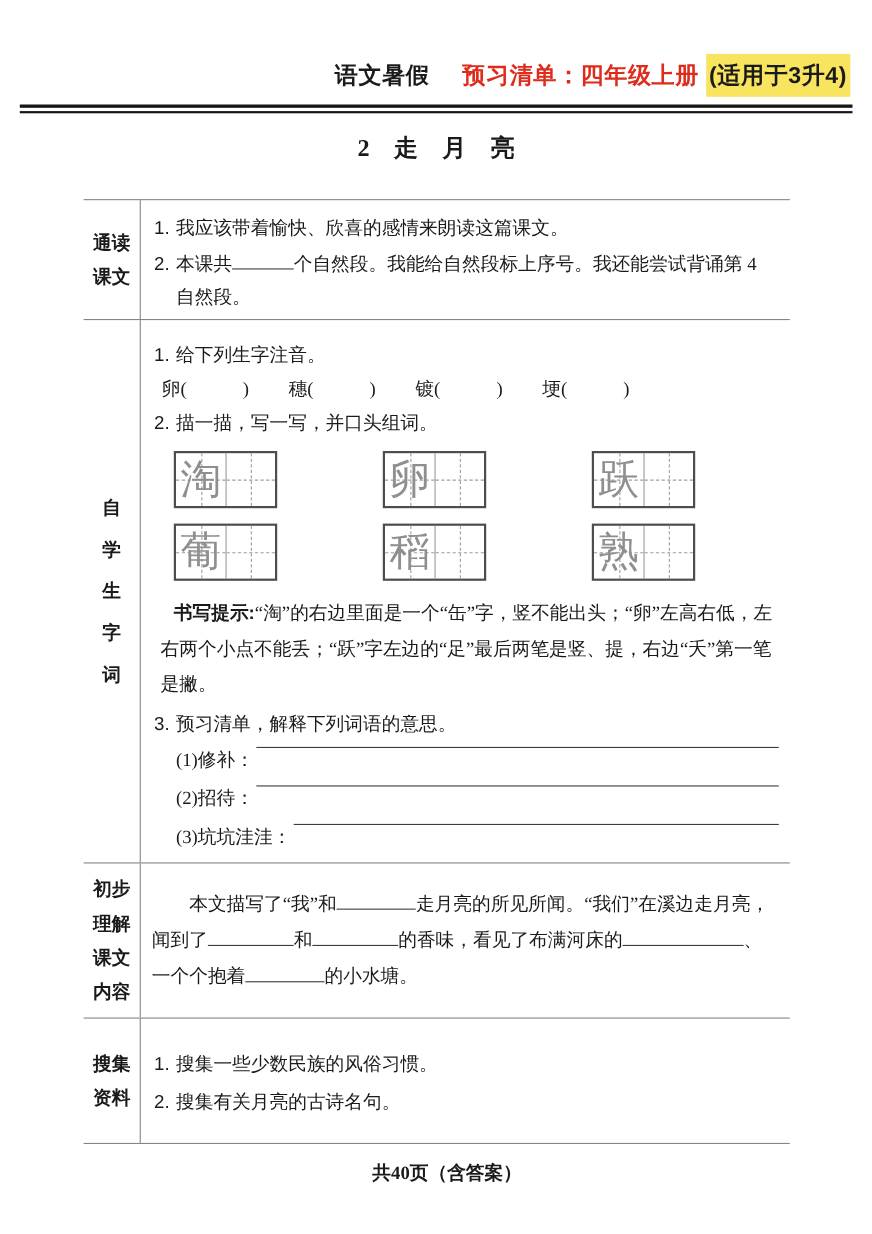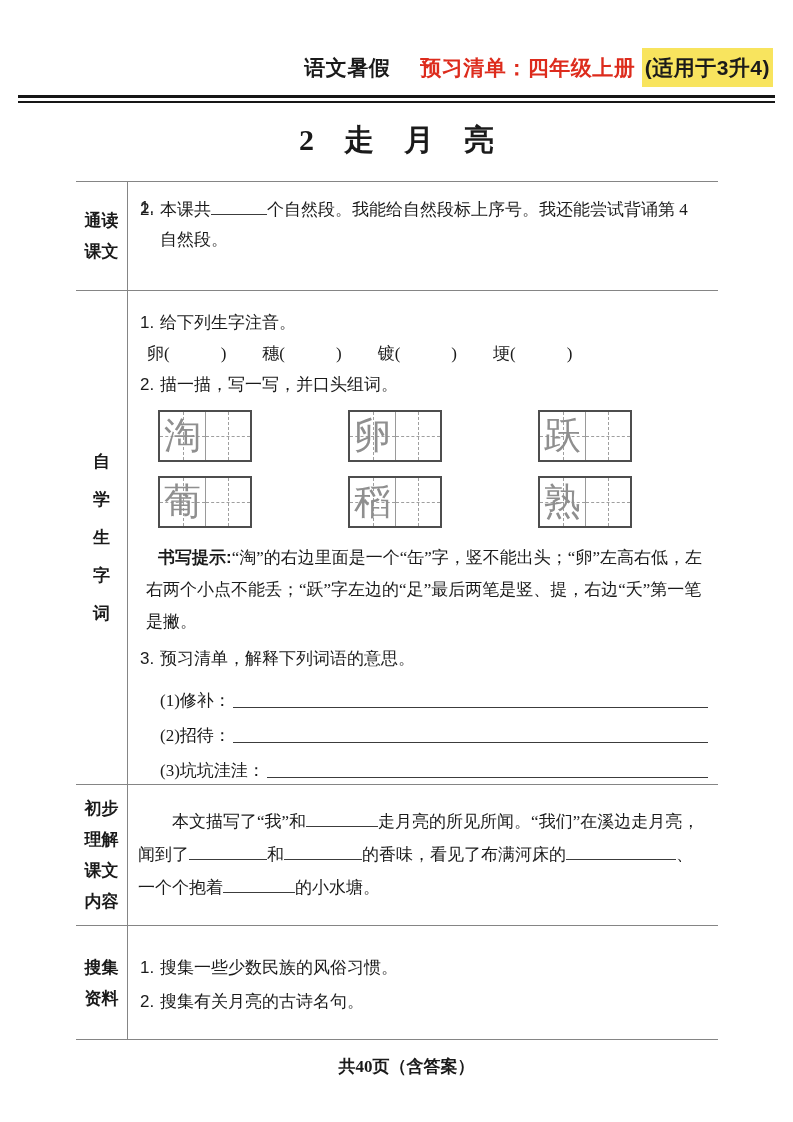--- a/index.html
+++ b/index.html
@@ -32,21 +32,21 @@
   .header-rule{
     position:absolute; top:95px; left:18px; right:18px;
     height:8px;
     border-top:3px solid #161616;
     border-bottom:2px solid #161616;
   }
 
   
   .lesson-title{
     position:absolute; top:120px; left:0; width:100%;
-    text-align:center; font-weight:bold; font-size:30px;
+    text-align:center; font-weight:bold; font-size:22px;
   }
 
   
   .prep-table{
     position:absolute; top:181px; left:76px; width:642px;
     font-size:17px;
   }
   .trow{ display:flex; border-top:1px solid var(--line); }
   .trow:last-child{ border-bottom:1px solid var(--line); }
   .tlabel{
@@ -101,21 +101,21 @@
     position:absolute; inset:0; z-index:1;
     display:flex; align-items:center; justify-content:center;
     font-size:37px; color:#8f8f8f; font-weight:400;
   }
 
   .tip{ margin-top:14px; padding-left:6px; line-height:32px; text-indent:12px; }
   .tip b{ font-family:"Liberation Sans","DejaVu Sans",sans-serif; }
 
   .r2 .item3{ margin-top:6px; }
   .defs{ padding-left:20px; margin-top:5px; }
-  .def-row{ display:flex; align-items:flex-end; height:35px; }
+  .def-row{ display:flex; align-items:flex-start; height:35px; }
   .def-label{ white-space:nowrap; padding-bottom:2px; }
   .def-line{ flex:1 1 auto; border-bottom:1px solid #3c3c3c; margin-bottom:6px; margin-left:2px; }
 
   
   .blank{
     display:inline-block; height:15px;
     border-bottom:1px solid #3c3c3c;
     vertical-align:baseline;
   }
   .w56{ width:56px; } .w72{ width:72px; } .w78{ width:78px; }
@@ -148,21 +148,21 @@
 
   <div class="prep-table">
 
     <div class="trow r1">
       <div class="tlabel">
         <div>通读</div>
         <div>课文</div>
       </div>
       <div class="tcontent">
         <div class="nitem">
-          <span class="num">1.</span>
+          <span class="num">1.</span><span>我应该带着愉快、欣喜的感情来朗读这篇课文。</span>
         </div>
         <div class="nitem">
           <span class="num">2.</span><span>本课共</span><span class="blank w56"></span><span>个自然段。我能给自然段标上序号。我还能尝试背诵第 4 自然段。</span>
         </div>
       </div>
     </div>
 
     <div class="trow r2">
       <div class="tlabel chars">
         <div>自</div>

